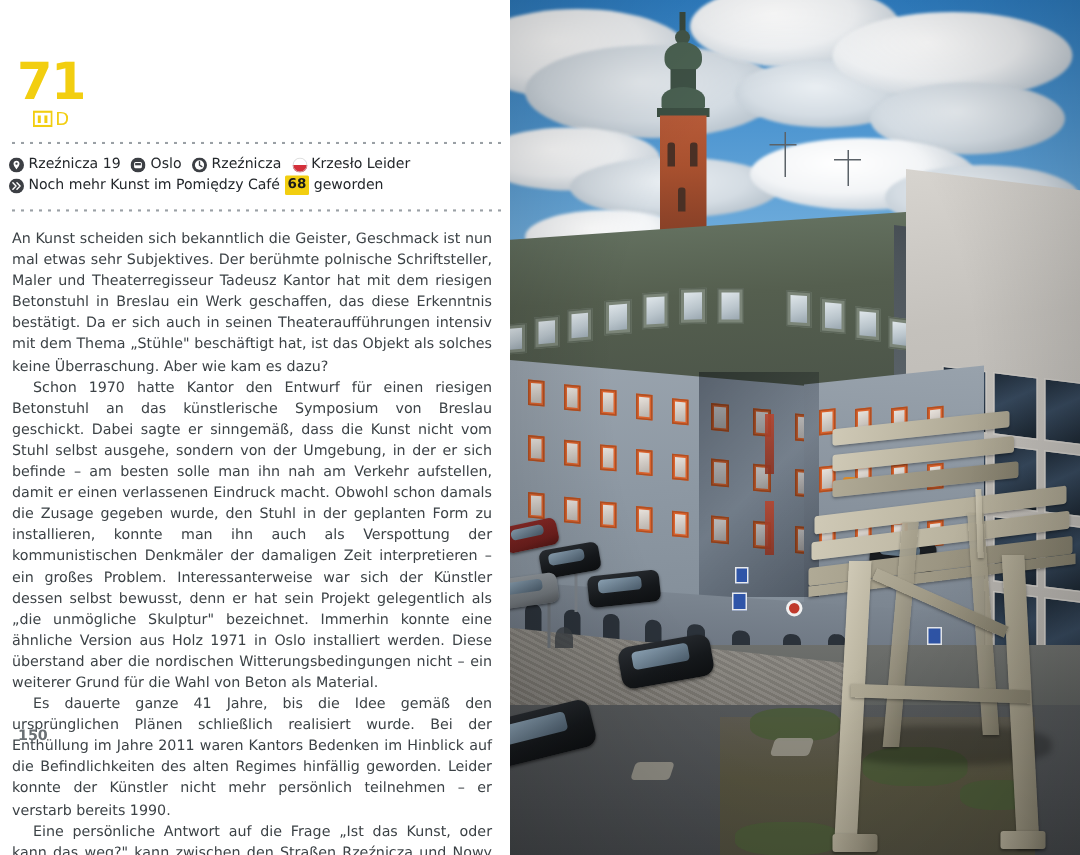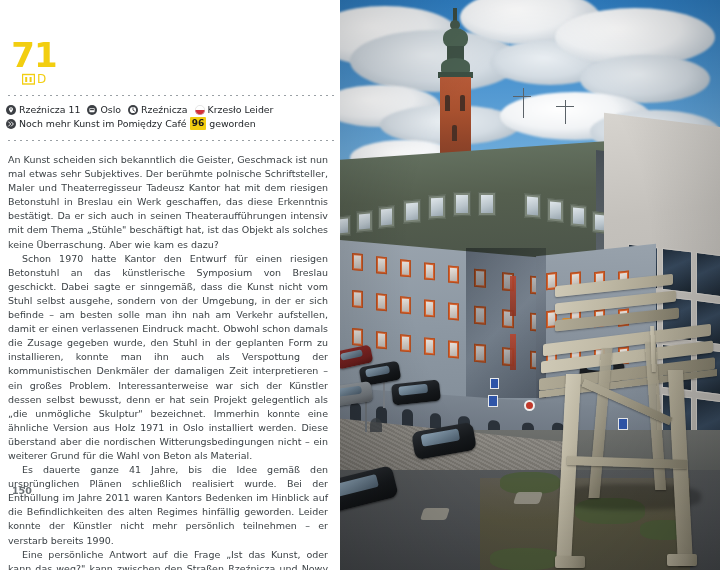--- a/index.html
+++ b/index.html
@@ -340,21 +340,21 @@
       <div class="factline">
 
         <span class="fact">
           <span class="badge">
             <svg width="10" height="10" viewBox="0 0 10 10" aria-hidden="true">
               <circle cx="5" cy="5" r="5" fill="#3c3f44"></circle>
               <path d="M5 2.2c-1.1 0-2 .85-2 1.9 0 1.4 2 3.7 2 3.7s2-2.3 2-3.7c0-1.05-.9-1.9-2-1.9z" fill="#ffffff"></path>
               <circle cx="5" cy="4.1" r="0.75" fill="#3c3f44"></circle>
             </svg>
           </span>
-          <span>Rzeźnicza 11</span>
+          <span>Rzeźnicza 19</span>
         </span>
 
         <span class="fact">
           <span class="badge">
             <svg width="10" height="10" viewBox="0 0 10 10" aria-hidden="true">
               <circle cx="5" cy="5" r="5" fill="#3c3f44"></circle>
               <rect x="2.4" y="3" width="5.2" height="4.2" rx="1" fill="#ffffff"></rect>
               <rect x="3.1" y="3.7" width="3.8" height="1.5" fill="#3c3f44"></rect>
             </svg>
           </span>
@@ -387,21 +387,21 @@
 
       <div class="factline">
         <span class="fact">
           <span class="badge">
             <svg width="10" height="10" viewBox="0 0 10 10" aria-hidden="true">
               <circle cx="5" cy="5" r="5" fill="#3c3f44"></circle>
               <path d="M2.6 2.9L4.7 5 2.6 7.1M5.3 2.9L7.4 5 5.3 7.1" stroke="#ffffff" stroke-width="0.95" fill="none" stroke-linecap="round" stroke-linejoin="round"></path>
             </svg>
           </span>
           <span>Noch mehr Kunst im Pomiędzy Café</span>
-          <span class="hl" style="margin:0 3px;">96</span>
+          <span class="hl" style="margin:0 3px;">68</span>
           <span>geworden</span>
         </span>
       </div>
     </div>
 
     <div class="dotrule"></div>
 
     <div class="body-text">
       <p>An Kunst scheiden sich bekanntlich die Geister, Geschmack ist nun mal etwas sehr Subjektives. Der berühmte polnische Schriftsteller, Maler und Theaterregisseur Tadeusz Kantor hat mit dem riesigen Betonstuhl in Breslau ein Werk geschaffen, das diese Erkenntnis bestätigt. Da er sich auch in seinen Theateraufführungen intensiv mit dem Thema „Stühle" beschäftigt hat, ist das Objekt als solches keine Überraschung. Aber wie kam es dazu?</p>
       <p>Schon 1970 hatte Kantor den Entwurf für einen riesigen Betonstuhl an das künstlerische Symposium von Breslau geschickt. Dabei sagte er sinngemäß, dass die Kunst nicht vom Stuhl selbst ausgehe, sondern von der Umgebung, in der er sich befinde – am besten solle man ihn nah am Verkehr aufstellen, damit er einen verlassenen Eindruck macht. Obwohl schon damals die Zusage gegeben wurde, den Stuhl in der geplanten Form zu installieren, konnte man ihn auch als Verspottung der kommunistischen Denkmäler der damaligen Zeit interpretieren – ein großes Problem. Interessanterweise war sich der Künstler dessen selbst bewusst, denn er hat sein Projekt gelegentlich als „die unmögliche Skulptur" bezeichnet. Immerhin konnte eine ähnliche Version aus Holz 1971 in Oslo installiert werden. Diese überstand aber die nordischen Witterungsbedingungen nicht – ein weiterer Grund für die Wahl von Beton als Material.</p>

